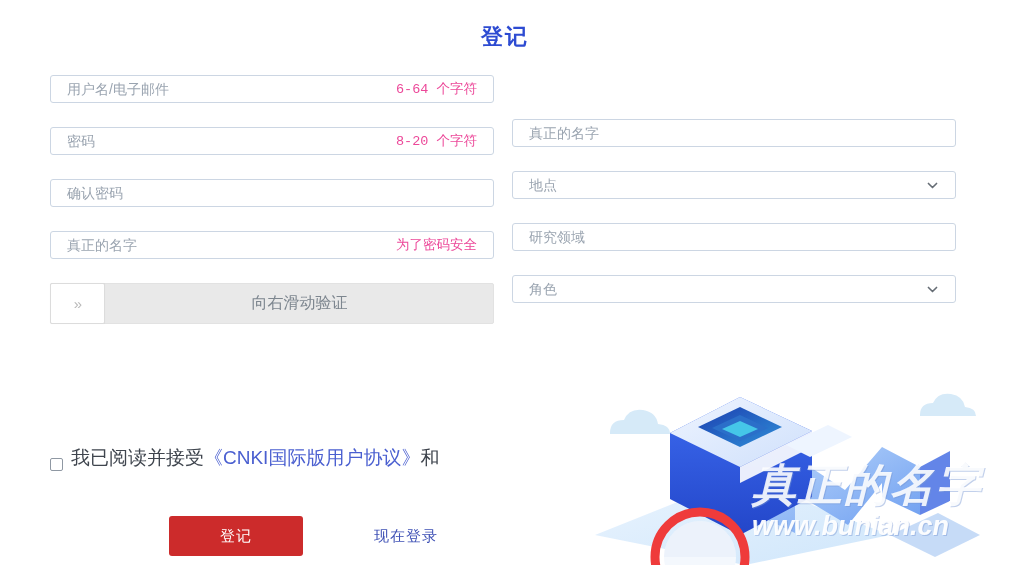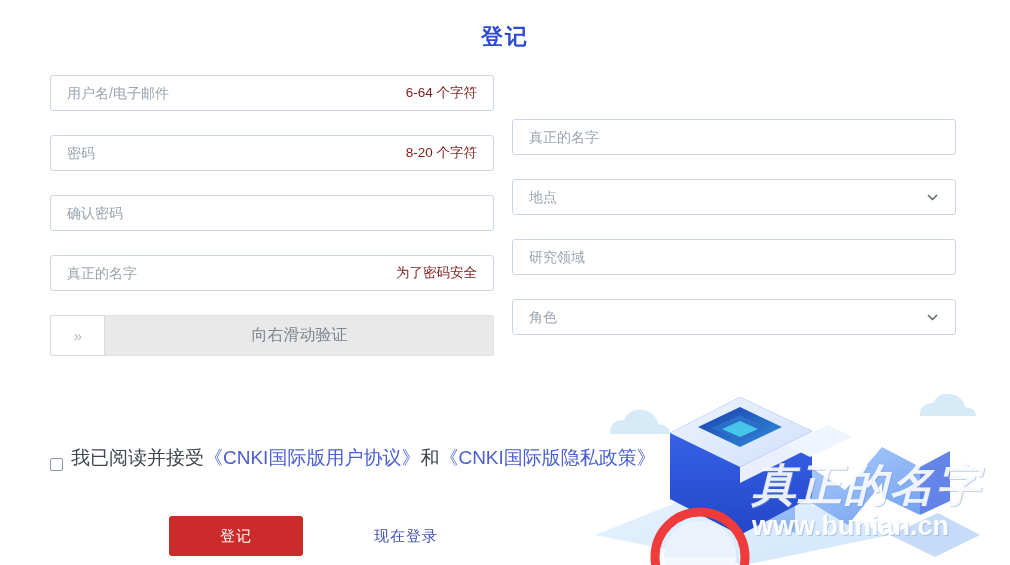--- a/index.html
+++ b/index.html
@@ -54,42 +54,43 @@
   .col-right {
     position: absolute;
     top: 0;
     left: 462px;
     width: 444px;
     margin-top: 44px;
   }
 
   .field {
     position: relative;
-    height: 36px;
+    height: 28px;
     border: 1px solid #ccd6e3;
     border-radius: 3px;
     background: #fff;
     display: flex;
     align-items: center;
     margin-bottom: 24px;
     padding: 0 16px;
   }
 
   .field .ph {
     font-size: 14px;
     color: #9aa4b0;
     line-height: 1;
     white-space: nowrap;
   }
 
   .field .hint {
     margin-left: auto;
     font-size: 13.5px;
-    color: #7f1d1d;
-    white-space: nowrap;
+    color: #ec4899;
+    white-space: nowrap;
+    font-family: Liberation Mono, monospace;
   }
 
   .field.select .chev {
     margin-left: auto;
     width: 13px;
     height: 13px;
     display: block;
     color: #666d75;
   }
   .field.select .chev svg { display: block; width: 13px; height: 13px; }
@@ -223,20 +224,21 @@
     text-shadow: 1px 1px 0 rgba(120,150,210,.45);
     letter-spacing: 2px;
     line-height: 1;
     white-space: nowrap;
   }
   .wm-url {
     position: absolute;
     left: 0; top: 50px;
     font-size: 27px;
     font-weight: bold;
+    font-style: italic;
     color: rgba(255,255,255,.95);
     text-shadow: 1px 1px 0 rgba(120,150,210,.45);
     line-height: 1;
     white-space: nowrap;
   }
 </style>
 </head>
 <body>
 
 <div class="page">
@@ -306,21 +308,20 @@
       </div>
 
     </div>
   </div>
 
   <div class="agreement">
     <span class="cbox"></span>
     <span class="txt">我已阅读并接受</span>
     <a class="lnk">《CNKI国际版用户协议》</a>
     <span class="txt">和</span>
-    <a class="lnk">《CNKI国际版隐私政策》</a>
   </div>
 
   <div class="actions">
     <button class="btn-register">登记</button>
     <a class="link-login">现在登录</a>
   </div>
 
   <div class="illus">
     <svg viewBox="0 0 420 180" xmlns="http://www.w3.org/2000/svg">
       <defs>

